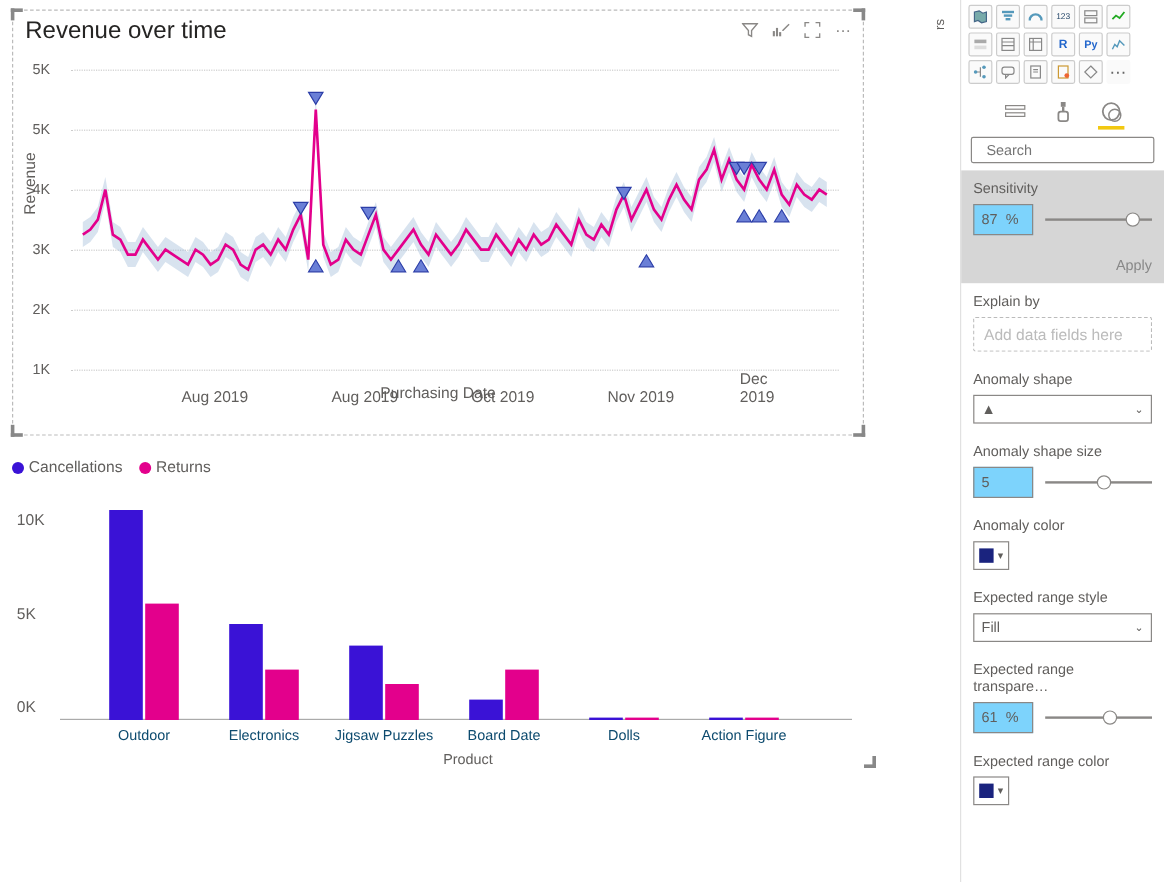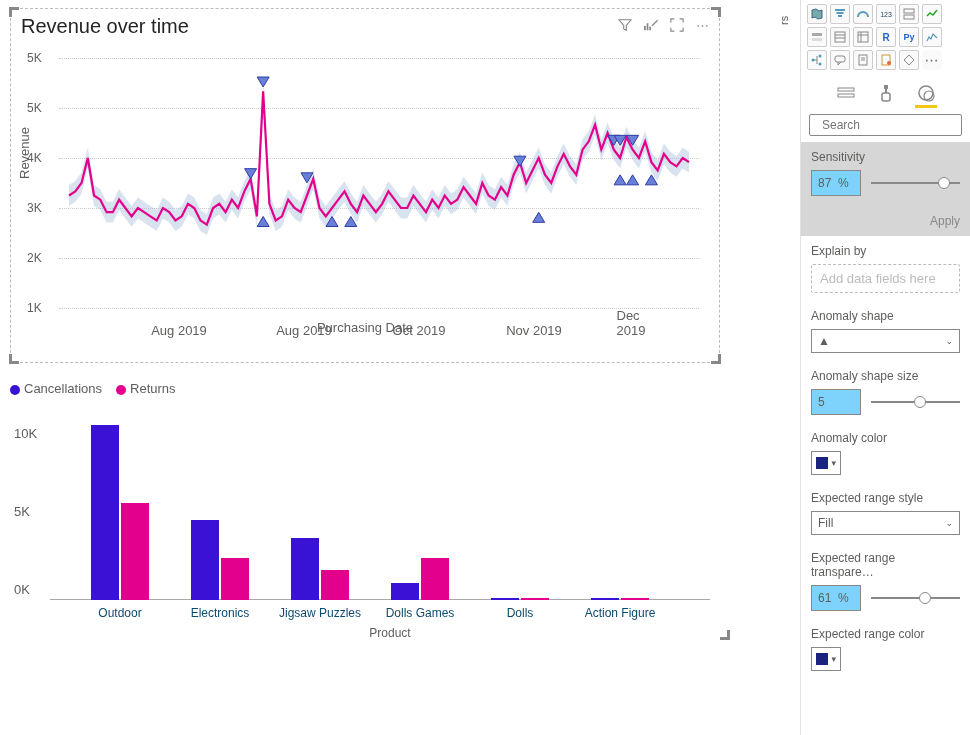--- a/index.html
+++ b/index.html
@@ -174,21 +174,21 @@
           <div class="x2label" style="left: 170px;">Electronics</div>
           <div class="bar-group" style="left: 230px;">
             <div class="bar" style="height: 62.4px; background: rgb(58, 18, 214);"></div>
             <div class="bar" style="height: 29.64px; background: rgb(227, 0, 140);"></div>
           </div>
           <div class="x2label" style="left: 270px;">Jigsaw Puzzles</div>
           <div class="bar-group" style="left: 330px;">
             <div class="bar" style="height: 17.16px; background: rgb(58, 18, 214);"></div>
             <div class="bar" style="height: 42.12px; background: rgb(227, 0, 140);"></div>
           </div>
-          <div class="x2label" style="left: 370px;">Dolls Games</div>
+          <div class="x2label" style="left: 370px;">Board Date</div>
           <div class="bar-group" style="left: 430px;">
             <div class="bar" style="height: 2.34px; background: rgb(58, 18, 214);"></div>
             <div class="bar" style="height: 2.34px; background: rgb(227, 0, 140);"></div>
           </div>
           <div class="x2label" style="left: 470px;">Dolls</div>
           <div class="bar-group" style="left: 530px;">
             <div class="bar" style="height: 2px; background: rgb(58, 18, 214);"></div>
             <div class="bar" style="height: 2px; background: rgb(227, 0, 140);"></div>
           </div>
           <div class="x2label" style="left: 570px;">Action Figure</div>

